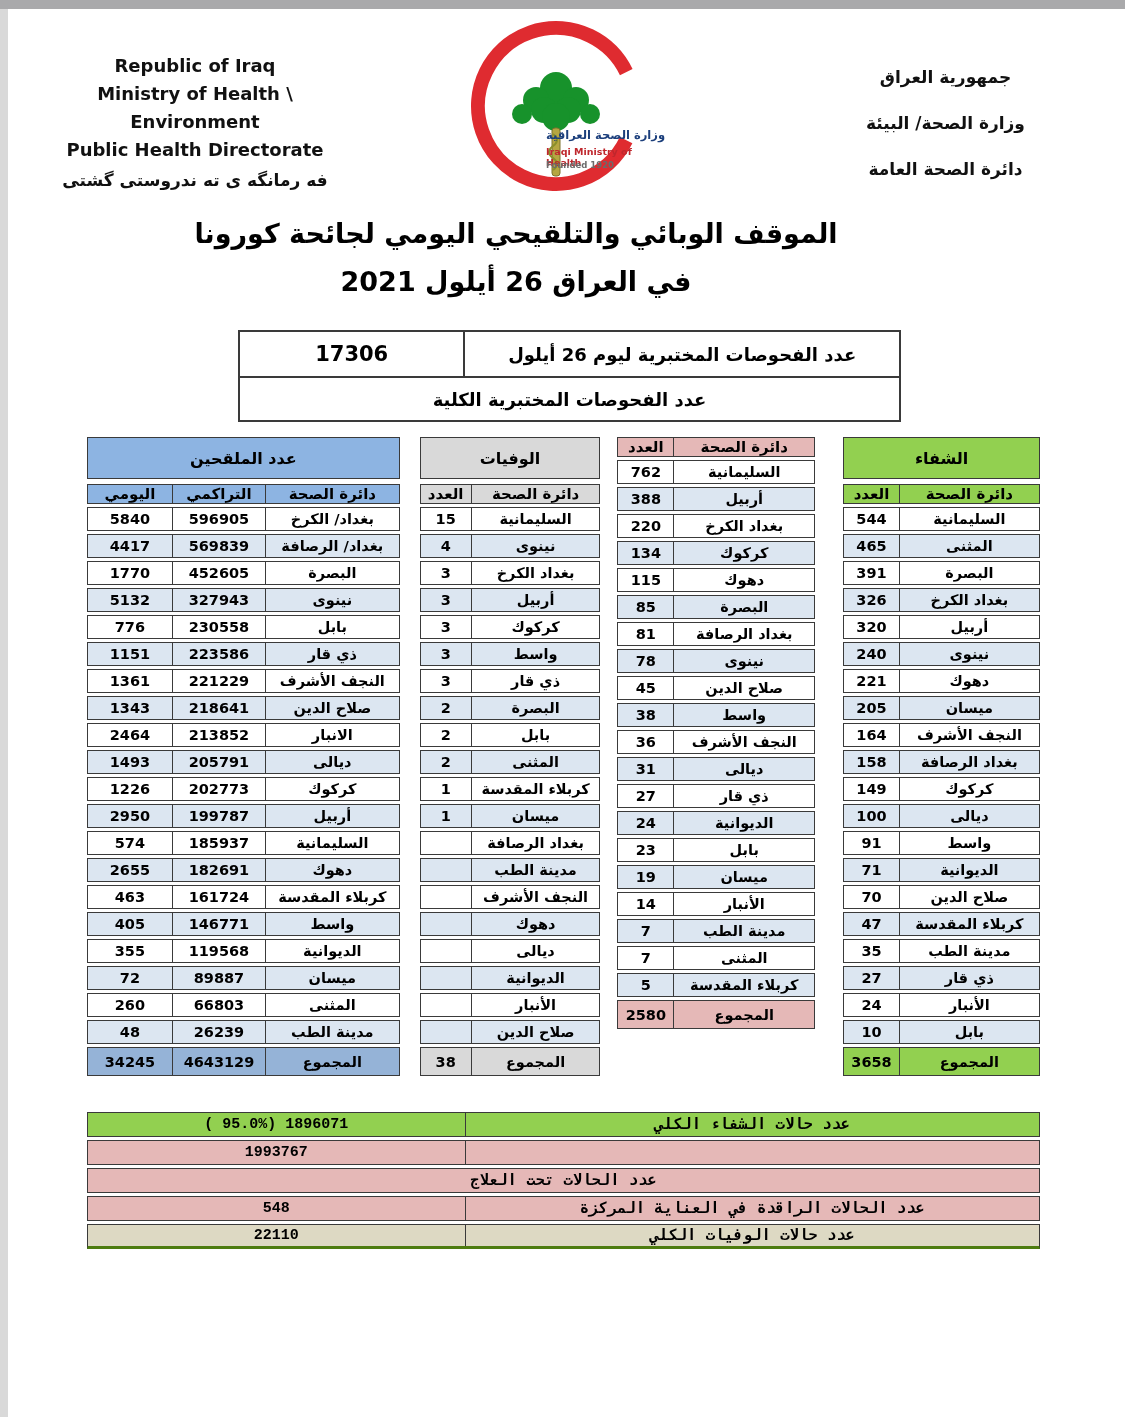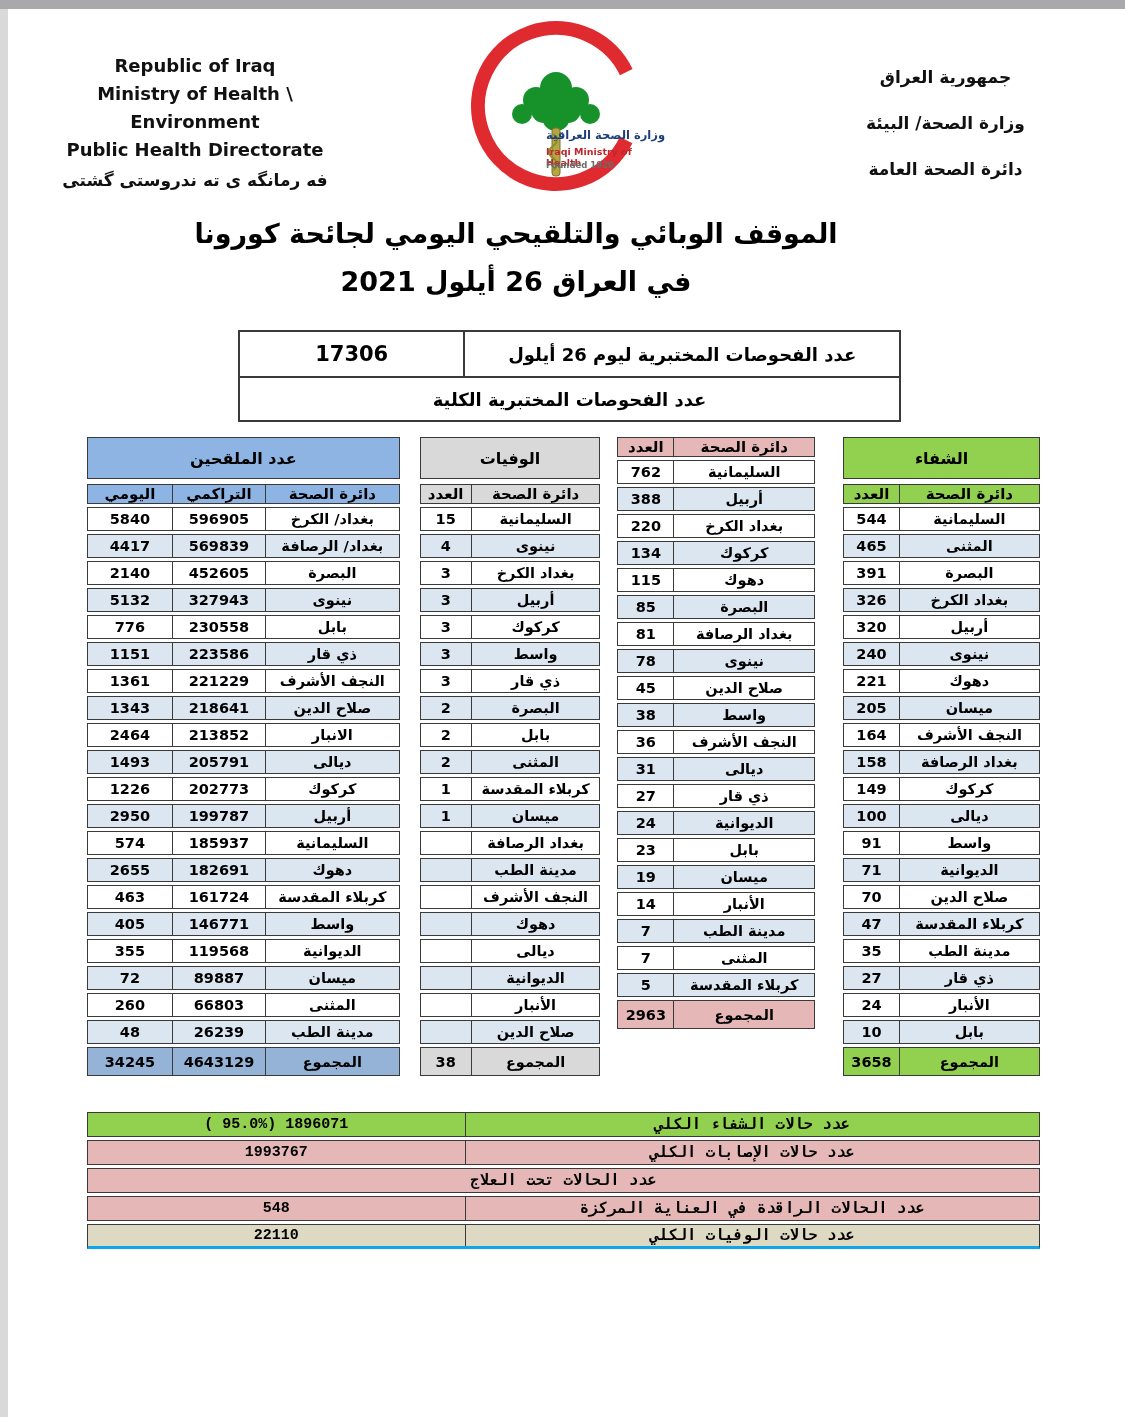--- a/index.html
+++ b/index.html
@@ -60,21 +60,21 @@
   .w-vacc .cell:nth-child(1){ width:27%; }
   .w-vacc .cell:nth-child(2){ width:30%; }
   .w-vacc .cell:nth-child(3){ width:43%; }
   .tbl2 .cell:nth-child(1){ width:28%; }
   .tbl2 .cell:nth-child(2){ width:72%; }
   .t-head .cell { font-size:15px; }
 
   
   .summary { position:absolute; left:87px; top:1112px; width:953px; }
   .sum-row { display:flex; height:25px; border:1.5px solid #3a3a3a; margin-bottom:3px;font-family:Liberation Mono, monospace; }
-  .sum-row:last-child { border-bottom:3px solid #0ea5e9; }
+  .sum-row:last-child { border-bottom:3px solid #4d7c0f; }
   .sum-val { width:39.7%; border-right:1.5px solid #3a3a3a; display:flex; align-items:center; justify-content:center;
              font-size:15px; font-weight:bold; direction:ltr; }
   .sum-label { flex:1; direction:rtl; display:flex; align-items:center; justify-content:center;
                font-size:15.5px; font-weight:bold; }
 </style>
 </head>
 <body>
 
 <div class="top-band"></div>
 <div class="left-strip"></div>
@@ -140,21 +140,21 @@
         <div class="cell num">5840</div>
         <div class="cell num">596905</div>
         <div class="cell name">بغداد/ الكرخ</div>
       </div>
       <div class="trow alt">
         <div class="cell num">4417</div>
         <div class="cell num">569839</div>
         <div class="cell name">بغداد/ الرصافة</div>
       </div>
       <div class="trow">
-        <div class="cell num">2140</div>
+        <div class="cell num">1770</div>
         <div class="cell num">452605</div>
         <div class="cell name">البصرة</div>
       </div>
       <div class="trow alt">
         <div class="cell num">5132</div>
         <div class="cell num">327943</div>
         <div class="cell name">نينوى</div>
       </div>
       <div class="trow">
         <div class="cell num">776</div>
@@ -412,21 +412,21 @@
       </div>
       <div class="trow">
         <div class="cell num">7</div>
         <div class="cell name">المثنى</div>
       </div>
       <div class="trow alt">
         <div class="cell num">5</div>
         <div class="cell name">كربلاء المقدسة</div>
       </div>
       <div class="trow total">
-        <div class="cell num" style="background: rgb(229, 184, 183);">2963</div>
+        <div class="cell num" style="background: rgb(229, 184, 183);">2580</div>
         <div class="cell name" style="background: rgb(229, 184, 183);">المجموع</div>
       </div>
     </div>
   <div class="ptable w-rec tbl2">
       <div class="t-title" style="background: rgb(146, 208, 80);">الشفاء</div>
       <div class="trow t-head">
         <div class="cell num" style="background: rgb(146, 208, 80);">العدد</div>
         <div class="cell name" style="background: rgb(146, 208, 80);">دائرة الصحة</div>
       </div>
       <div class="trow">
@@ -516,21 +516,20 @@
     </div>
 </div>
 
 <div class="summary">
     <div class="sum-row" style="background: rgb(146, 208, 80);">
       <div class="sum-val">( 95.0%)  1896071</div>
       <div class="sum-label">عدد حالات الشفاء الكلي</div>
     </div>
     <div class="sum-row" style="background: rgb(229, 184, 183);">
       <div class="sum-val">1993767</div>
-      <div class="sum-label">عدد حالات الإصابات الكلي</div>
     </div>
     <div class="sum-row" style="background: rgb(229, 184, 183);">
       <div class="sum-label">عدد الحالات تحت العلاج</div>
     </div>
     <div class="sum-row" style="background: rgb(229, 184, 183);">
       <div class="sum-val">548</div>
       <div class="sum-label">عدد الحالات الراقدة في العناية المركزة</div>
     </div>
     <div class="sum-row" style="background: rgb(221, 217, 195);">
       <div class="sum-val">22110</div>

